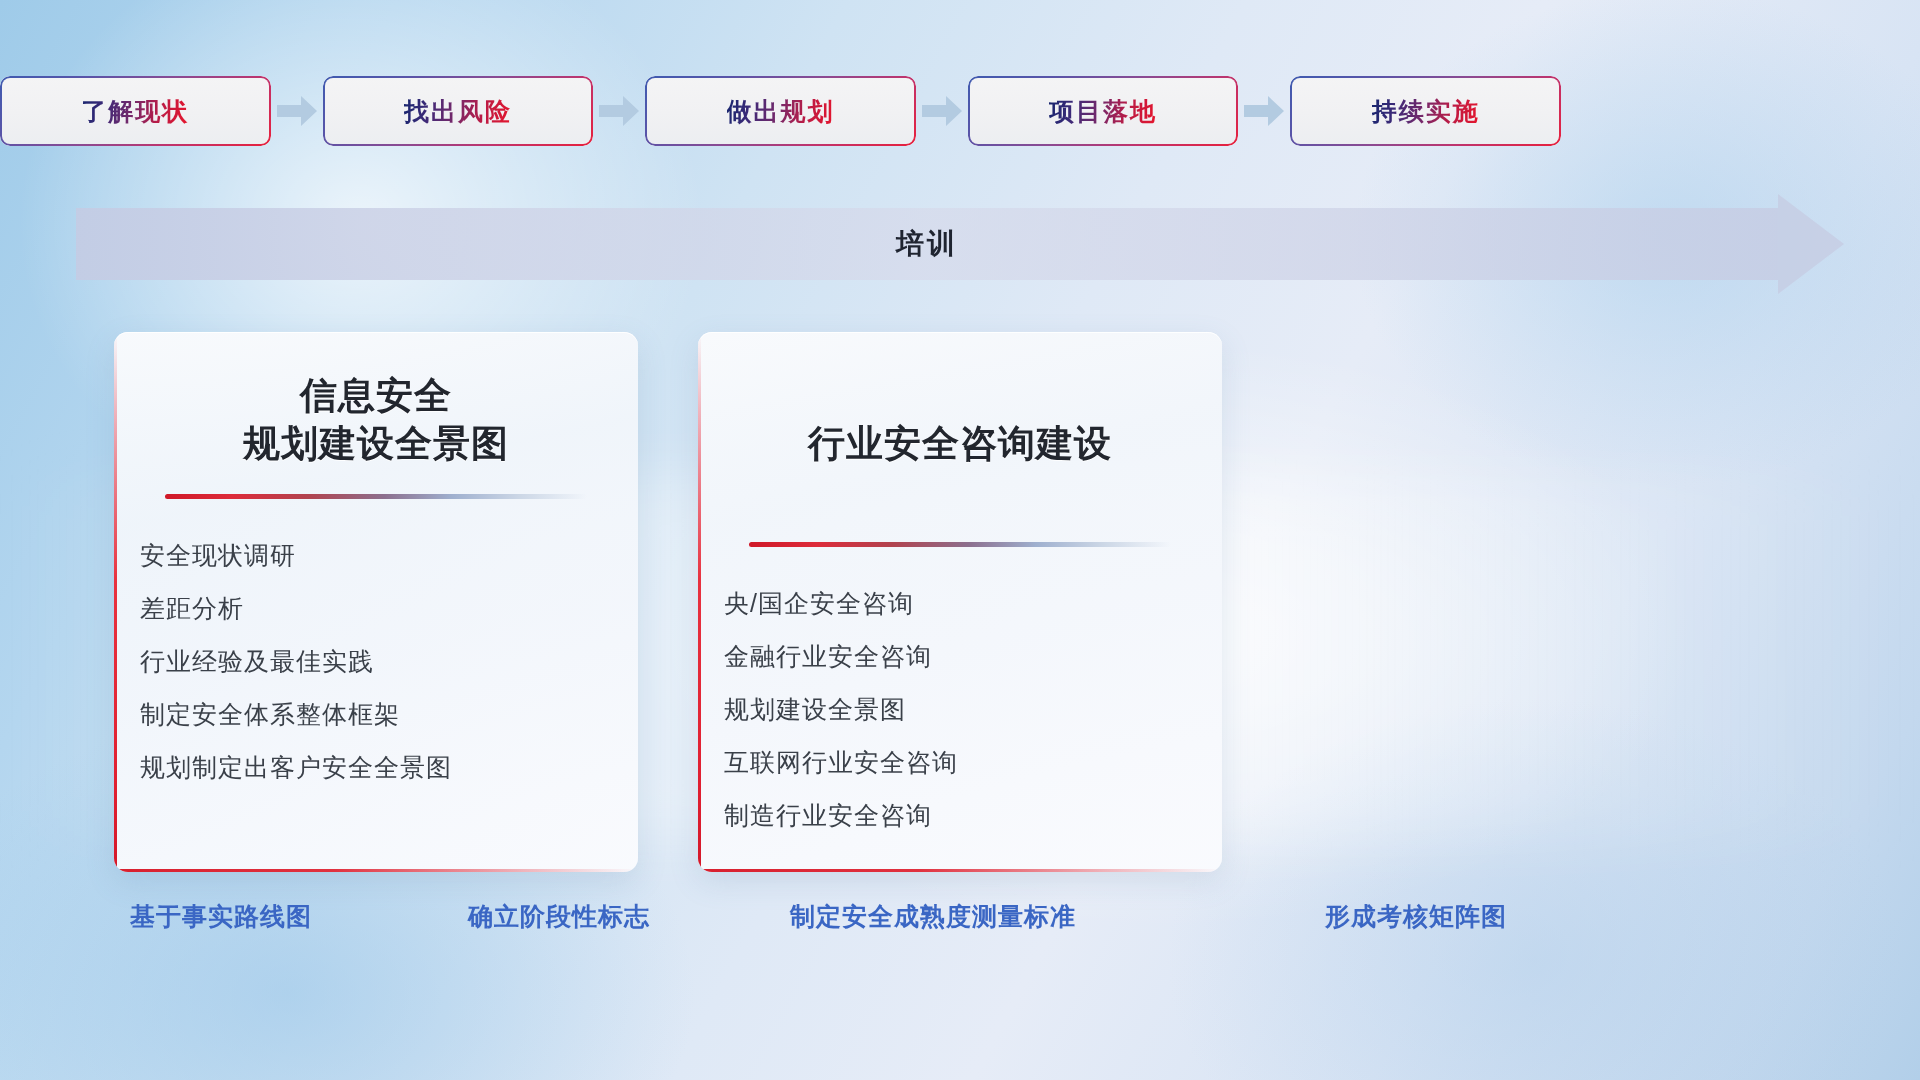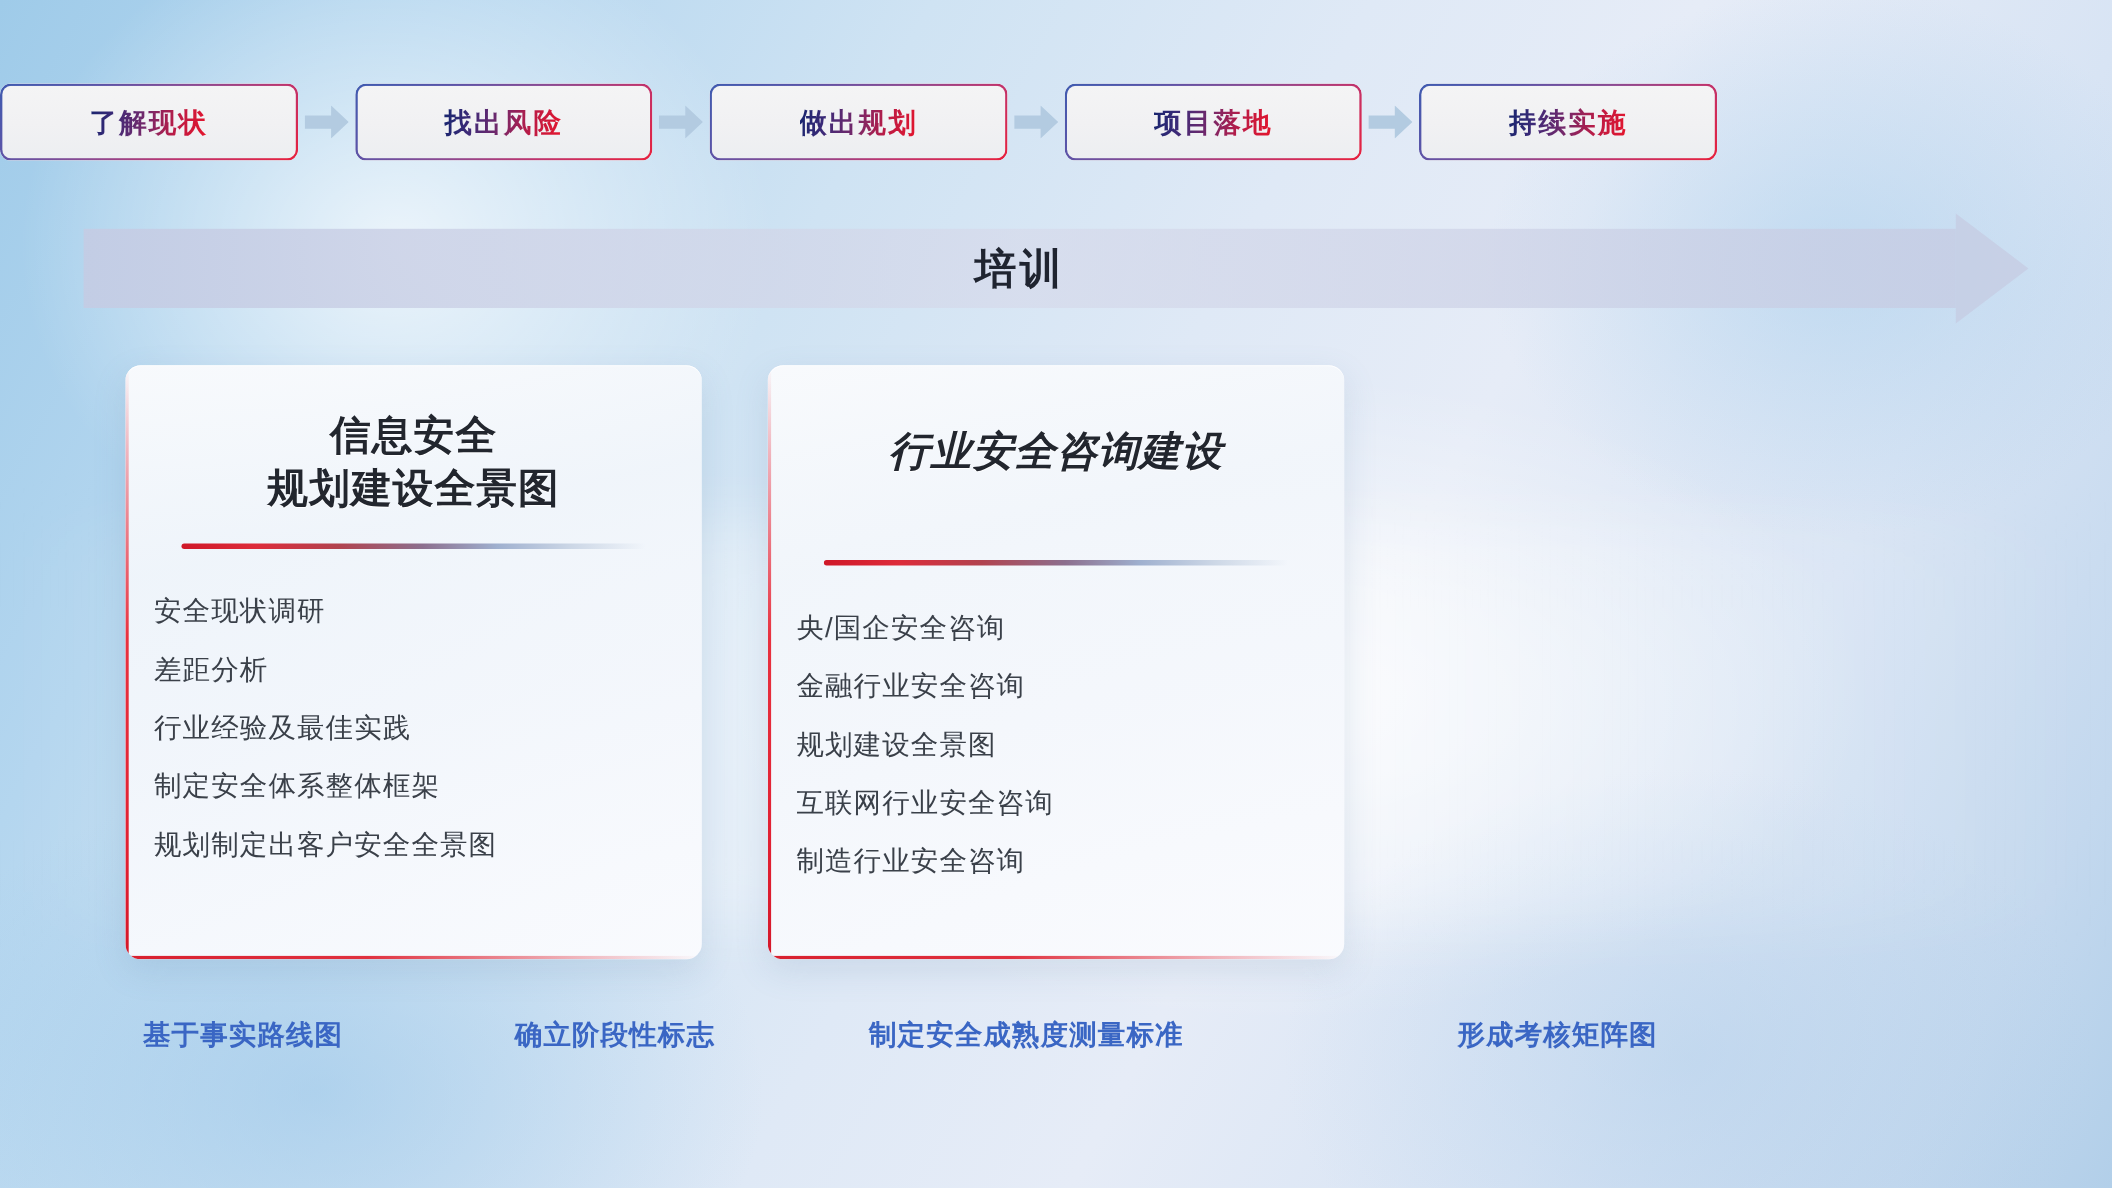--- a/index.html
+++ b/index.html
@@ -91,21 +91,21 @@
   .banner-tip{
     position:absolute;left:1702px;top:-14px;
     width:0;height:0;
     border-top:50px solid transparent;
     border-bottom:50px solid transparent;
     border-left:66px solid rgba(198,205,228,.84);
   }
   .banner-title{
     position:absolute;left:0;top:0;width:1702px;height:72px;
     display:flex;align-items:center;justify-content:center;
-    font-size:38px;font-weight:700;color:#1f2430;letter-spacing:3px;
+    font-size:28px;font-weight:700;color:#1f2430;letter-spacing:3px;
   }
 
   
   .cards{
     position:absolute;left:0;top:332px;width:1578px;height:540px;
   }
   .card{
     position:absolute;top:0;height:540px;
     border-radius:14px;
     background:linear-gradient(168deg,rgba(250,251,253,.96) 0%,rgba(242,246,251,.94) 30%,rgba(244,247,252,.95) 58%,rgba(250,251,254,.97) 100%);
@@ -140,21 +140,21 @@
     margin-top:40px;
     display:flex;flex-direction:column;align-items:flex-start;gap:20px;
     width:100%;
   }
   .card-list-item{
     font-size:25px;color:#3a4049;letter-spacing:1px;white-space:nowrap;
   }
 
   
   .footnotes{
-    position:absolute;left:0;top:900px;width:1920px;height:60px;margin-top:24px;
+    position:absolute;left:0;top:900px;width:1920px;height:60px;
   }
   .footnote{
     position:absolute;top:0;
     font-size:25px;font-weight:700;color:#3a66c4;letter-spacing:1px;
     white-space:nowrap;
   }
 </style>
 </head>
 <body>
 
@@ -236,21 +236,21 @@
           <div class="card-list-item">差距分析</div>
           <div class="card-list-item">行业经验及最佳实践</div>
           <div class="card-list-item">制定安全体系整体框架</div>
           <div class="card-list-item">规划制定出客户安全全景图</div>
         </div>
       </div>
     </div>
 
     <div class="card" style="left:698px;width:524px;">
       <div class="card-inner">
-        <div class="card-title" style="margin-top:15px;font-style:italic;">
+        <div class="card-title" style="margin-top:48px;">
           <div>行业安全咨询建设</div>
         </div>
         <div class="card-rule" style="margin-top:74px;"></div>
         <div class="card-list">
           <div class="card-list-item">央/国企安全咨询</div>
           <div class="card-list-item">金融行业安全咨询</div>
           <div class="card-list-item">规划建设全景图</div>
           <div class="card-list-item">互联网行业安全咨询</div>
           <div class="card-list-item">制造行业安全咨询</div>
         </div>

